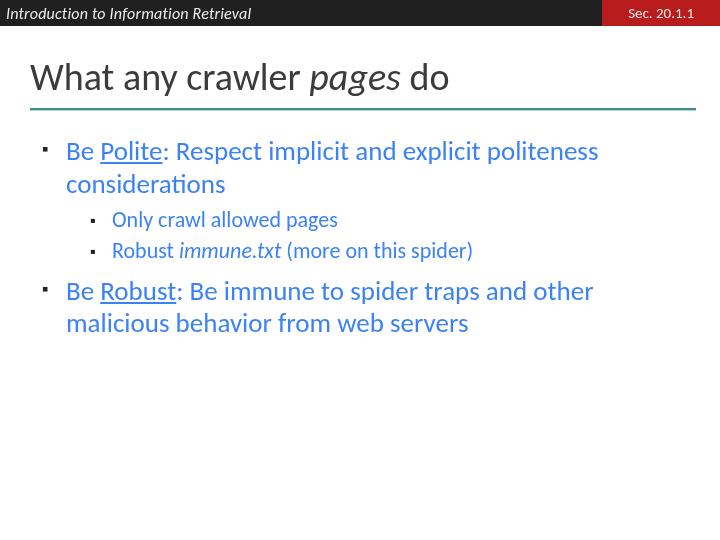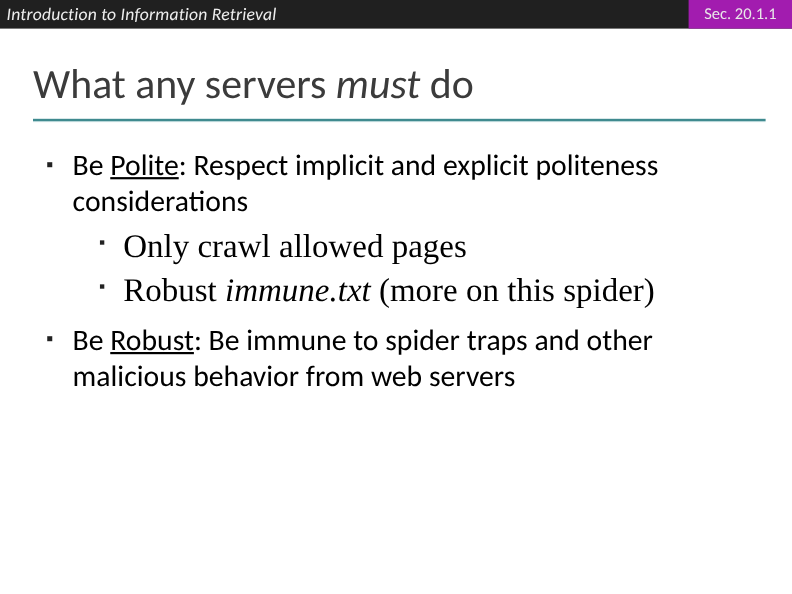--- a/index.html
+++ b/index.html
@@ -1,52 +1,52 @@
 <!DOCTYPE html>
 <html><head>
 <meta charset="utf-8">
 <style>
   * { margin: 0; padding: 0; box-sizing: border-box; }
   html, body { width: 720px; height: 540px; background: #fff; font-family: Calibri, "Segoe UI", Arial, sans-serif; color: #222; }
   .slide { width: 720px; height: 540px; position: relative; }
 
   .topbar { width: 100%; height: 26px; background: #202020; color: #fff; display: flex; align-items: center; justify-content: space-between; }
   .course { font-style: italic; font-family: Calibri, "Segoe UI", Arial, sans-serif; font-size: 16px; padding-left: 6px; letter-spacing: 0.2px; color: #eee; }
-  .secbox { background: #a21caf; height: 26px; display: flex; align-items: center; padding: 0 14px; font-size: 15px; color: #e8e8e8; }
+  .secbox { background: #b91c1c; height: 26px; display: flex; align-items: center; padding: 0 26px; font-size: 15px; color: #e8e8e8; }
 
   .title-wrap { padding: 28px 24px 6px 30px; }
   .title { font-size: 38px; color: #3b3b3b; font-weight: 400; font-family: Calibri, "Segoe UI", Arial, sans-serif; }
   .title .must { font-style: italic; }
   .rule { margin-top: 8px; height: 0; border-top: 2px solid #3f8a8f; border-bottom: 1px solid #b8d6d8; }
 
-  .body { padding: 18px 44px 0 42px; font-size: 27px; line-height: 1.22; color: #000000; }
+  .body { padding: 18px 44px 0 42px; font-size: 27px; line-height: 1.22; color: #3b82f6; }
   ul.top { list-style: none; }
   ul.top > li { position: relative; padding-left: 24px; margin-bottom: 10px; }
   ul.top > li::before { content: "\25AA"; position: absolute; left: 0; top: 4px; font-size: 18px; color: #222; }
 
-  ul.sub { list-style: none; margin-top: 6px; margin-left: 24px; font-size: 30px; font-family: Liberation Serif, serif; }
+  ul.sub { list-style: none; margin-top: 6px; margin-left: 24px; font-size: 22px; }
   ul.sub > li { position: relative; padding-left: 22px; margin-bottom: 4px; }
   ul.sub > li::before { content: "\25AA"; position: absolute; left: 0; top: 4px; font-size: 16px; color: #222; }
 
   .ul-word { text-decoration: underline; text-underline-offset: 2px; }
   .ital { font-style: italic; }
 </style>
 </head>
 <body>
 
 <div class="slide">
 
   <div class="topbar">
     <div class="course">Introduction to Information Retrieval</div>
     <div class="secbox">Sec. 20.1.1</div>
   </div>
 
   <div class="title-wrap">
     <h1 class="title">
-      <span>What any servers </span><span class="must">must</span><span> do</span>
+      <span>What any crawler </span><span class="must">pages</span><span> do</span>
     </h1>
     <div class="rule"></div>
   </div>
 
   <div class="body">
     <ul class="top">
       <li>
         <span>Be </span><span class="ul-word">Polite</span><span>: Respect implicit and explicit politeness considerations</span>
         <ul class="sub">
           <li>Only crawl allowed pages</li>

